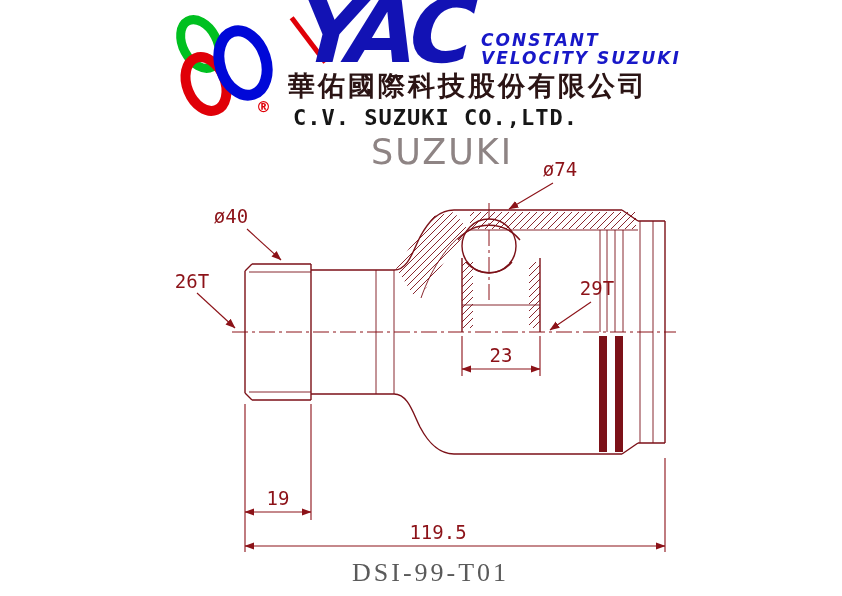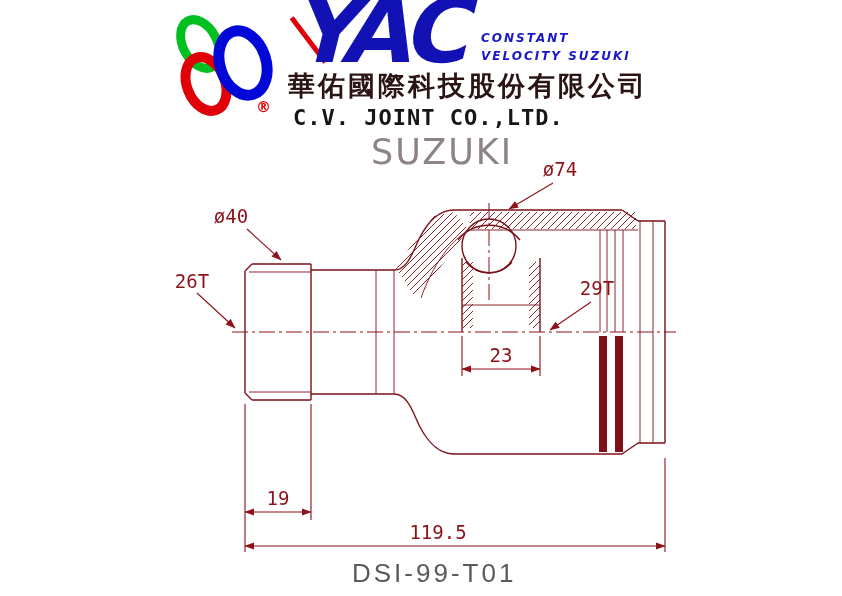--- a/index.html
+++ b/index.html
@@ -15,21 +15,21 @@
   .brand{
     left:288px;top:-14px;color:#1212b4;font-size:90px;font-weight:900;
     letter-spacing:-8px;transform:skewX(-14deg);transform-origin:left bottom;
     font-family:"DejaVu Sans", sans-serif;line-height:1;
   }
   .brand-accent{
     left:306px;top:12px;width:5px;height:56px;background:#e00008;
     transform:rotate(-37deg);
   }
   .tag1,.tag2{
-    color:#1818c8;font-weight:bold;font-style:italic;font-size:12px;
+    color:#1818c8;font-weight:bold;font-style:italic;font-size:17px;
     letter-spacing:2px;line-height:1;white-space:nowrap;
   }
   .tag1{left:481px;top:32px;}
   .tag2{left:481px;top:50px;}
   .cn{
     left:288px;top:72px;color:#2b1414;font-size:27px;font-weight:bold;
     font-family:Liberation Serif, serif;letter-spacing:3px;white-space:nowrap;line-height:1.1;
   }
   .en{
     left:293px;top:105px;color:#161616;font-size:22px;font-weight:bold;
@@ -43,21 +43,21 @@
   svg.draw{left:0;top:0;}
   .ln{stroke:#7c1118;stroke-width:1.4;fill:none;}
   .thin{stroke:#7c1118;stroke-width:0.9;fill:none;}
   .cl{stroke:#8c1218;stroke-width:1;fill:none;stroke-dasharray:16 4 3 4;}
   .dim{stroke:#8c1218;stroke-width:1.1;fill:none;}
   .dimtext{
     fill:#8c1218;font-family:"DejaVu Sans Mono", monospace;font-size:19px;
   }
   .pn{
     left:352px;top:558px;color:#5a5a5a;font-size:26px;letter-spacing:3px;
-    font-family:Liberation Sans, sans-serif;white-space:nowrap;
+    font-family:Liberation Serif, serif;white-space:nowrap;
   }
 </style>
 </head>
 <body>
 
 <div>
 
   <svg class="abs logo" viewBox="0 0 120 118">
     <g fill="none">
       <ellipse cx="32" cy="38" rx="17" ry="26" stroke="#00c020" stroke-width="9" transform="rotate(-28 32 38)"></ellipse>
@@ -66,21 +66,21 @@
     </g>
   </svg>
   <span class="abs reg">®</span>
 
   <div class="abs brand-accent"></div>
   <div class="abs brand">YAC</div>
   <div class="abs tag1">CONSTANT</div>
   <div class="abs tag2">VELOCITY SUZUKI</div>
 
   <div class="abs cn">華佑國際科技股份有限公司</div>
-  <div class="abs en">C.V. JOINT CO.,LTD.</div>
+  <div class="abs en">C.V. SUZUKI CO.,LTD.</div>
   <div class="abs make">SUZUKI</div>
 
   <svg class="abs draw" width="842" height="596" viewBox="0 0 842 596">
     <defs>
       <pattern id="hatch" patternUnits="userSpaceOnUse" width="7" height="7">
         <path d="M-1,8 L8,-1" stroke="#7c1118" stroke-width="0.9"></path>
       </pattern>
       <marker id="arr" viewBox="0 0 10 10" refX="9.5" refY="5" markerWidth="9" markerHeight="9" orient="auto-start-reverse">
         <path d="M0,1.2 L10,5 L0,8.8 z" fill="#8c1218"></path>
       </marker>

